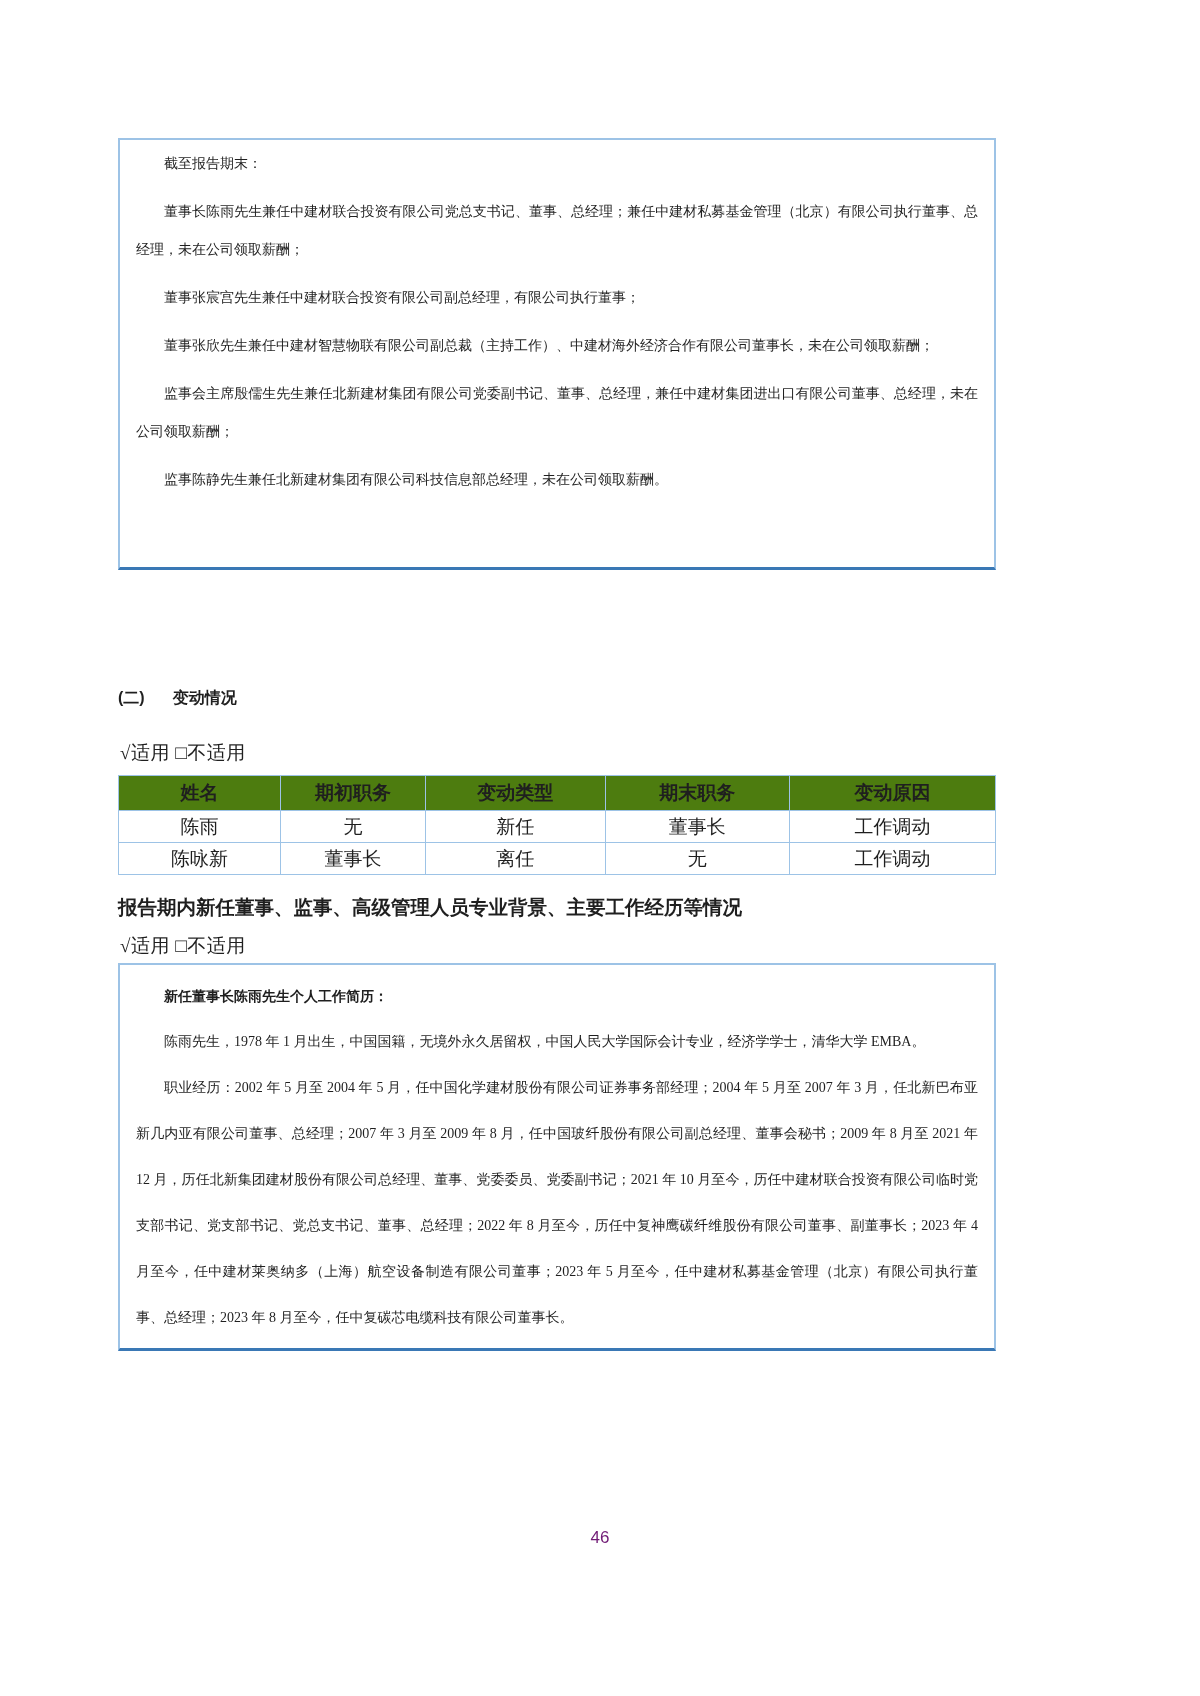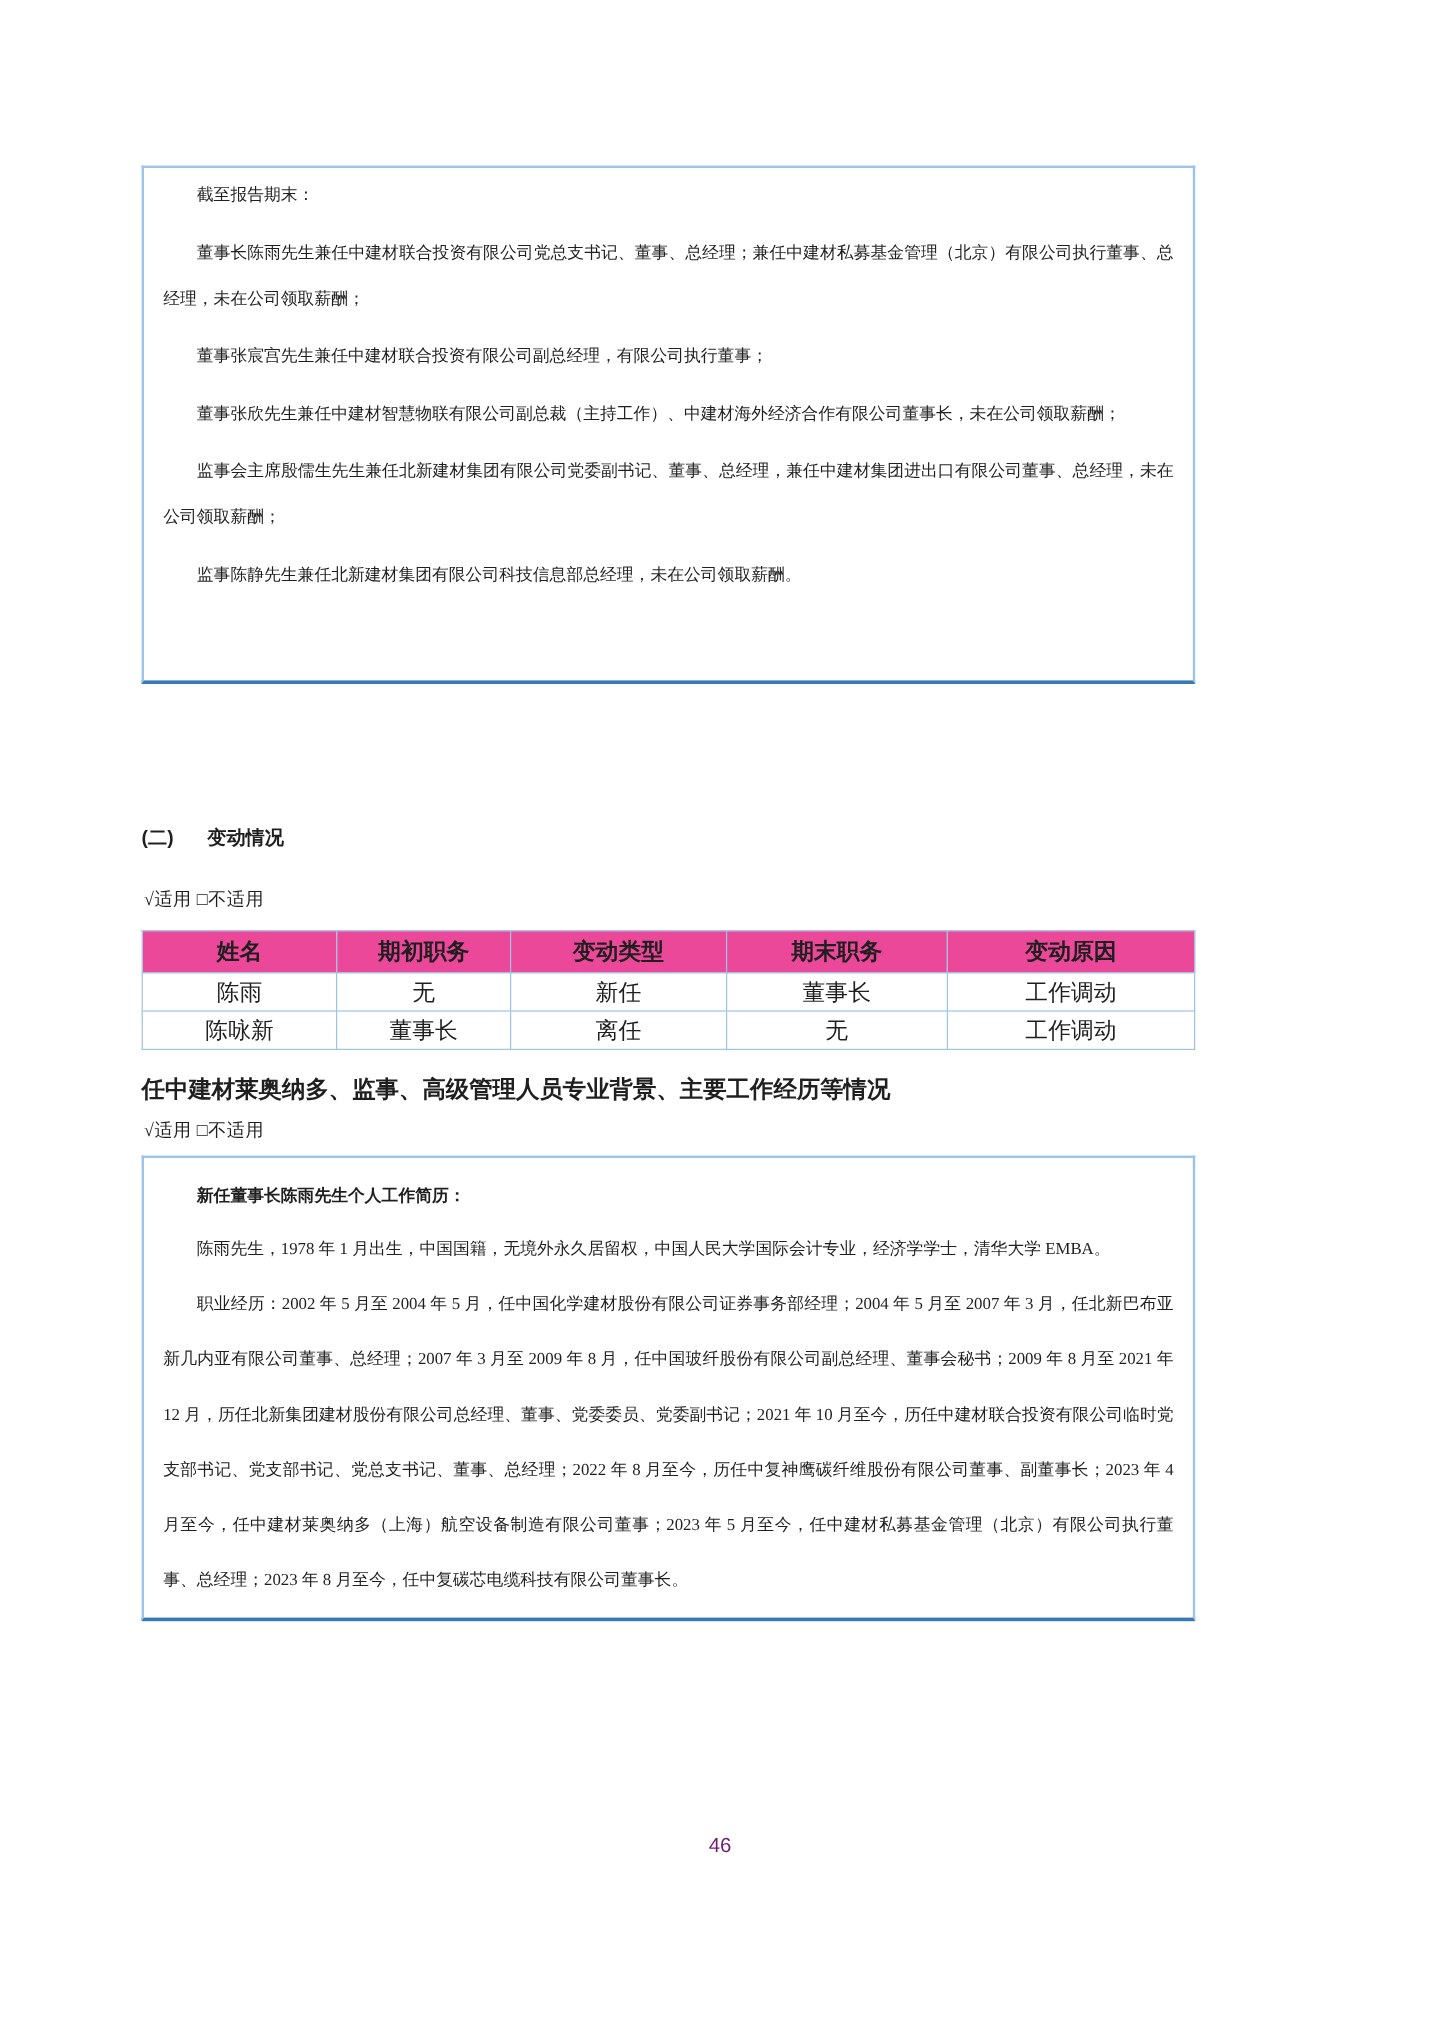--- a/index.html
+++ b/index.html
@@ -47,21 +47,21 @@
   
   .section-heading{
     position:absolute;left:118px;top:688px;
     font-family:"Liberation Sans","DejaVu Sans",sans-serif;
     font-weight:bold;font-size:16px;
   }
   .section-heading .sec-label{margin-right:28px;}
 
   .applicable{
     position:absolute;left:120px;
-    font-size:15px;
+    font-size:19px;
     letter-spacing:0.5px;
   }
   .applicable-1{top:740px;}
   .applicable-2{top:933px;}
 
   
   .table-wrap{
     position:absolute;left:118px;top:775px;width:878px;
   }
   table{
@@ -69,21 +69,21 @@
     border-collapse:collapse;
     table-layout:fixed;
   }
   th,td{
     border:1.5px solid #9dc3e6;
     text-align:center;
     font-size:19px;
     padding:0;
   }
   th{
-    background:#ec4899;
+    background:#4d7c0f;
     font-weight:bold;
     height:35px;
     margin-left:28px;
   }
   td{height:32px;font-weight:normal;}
   col.c1{width:18.5%;}col.c2{width:16.5%;}col.c3{width:20.5%;}col.c4{width:21%;}col.c5{width:23.5%;}
 
   .bg-heading{
     position:absolute;left:118px;top:894px;
     font-family:"Liberation Sans","DejaVu Sans",sans-serif;
@@ -147,21 +147,21 @@
           <td>陈咏新</td>
           <td>董事长</td>
           <td>离任</td>
           <td>无</td>
           <td>工作调动</td>
         </tr>
       </tbody>
     </table>
   </div>
 
-  <div class="bg-heading">任中建材莱奥纳多、监事、高级管理人员专业背景、主要工作经历等情况</div>
+  <div class="bg-heading">报告期内新任董事、监事、高级管理人员专业背景、主要工作经历等情况</div>
 
   <div class="applicable applicable-2">√适用 □不适用</div>
 
   <div class="info-box box-resume">
     <p class="resume-title">新任董事长陈雨先生个人工作简历：</p>
     <p>陈雨先生，1978 年 1 月出生，中国国籍，无境外永久居留权，中国人民大学国际会计专业，经济学学士，清华大学 EMBA。</p>
     <p>职业经历：2002 年 5 月至 2004 年 5 月，任中国化学建材股份有限公司证券事务部经理；2004 年 5 月至 2007 年 3 月，任北新巴布亚新几内亚有限公司董事、总经理；2007 年 3 月至 2009 年 8 月，任中国玻纤股份有限公司副总经理、董事会秘书；2009 年 8 月至 2021 年 12 月，历任北新集团建材股份有限公司总经理、董事、党委委员、党委副书记；2021 年 10 月至今，历任中建材联合投资有限公司临时党支部书记、党支部书记、党总支书记、董事、总经理；2022 年 8 月至今，历任中复神鹰碳纤维股份有限公司董事、副董事长；2023 年 4 月至今，任中建材莱奥纳多（上海）航空设备制造有限公司董事；2023 年 5 月至今，任中建材私募基金管理（北京）有限公司执行董事、总经理；2023 年 8 月至今，任中复碳芯电缆科技有限公司董事长。</p>
   </div>
 
   <div class="page-number">46</div>

